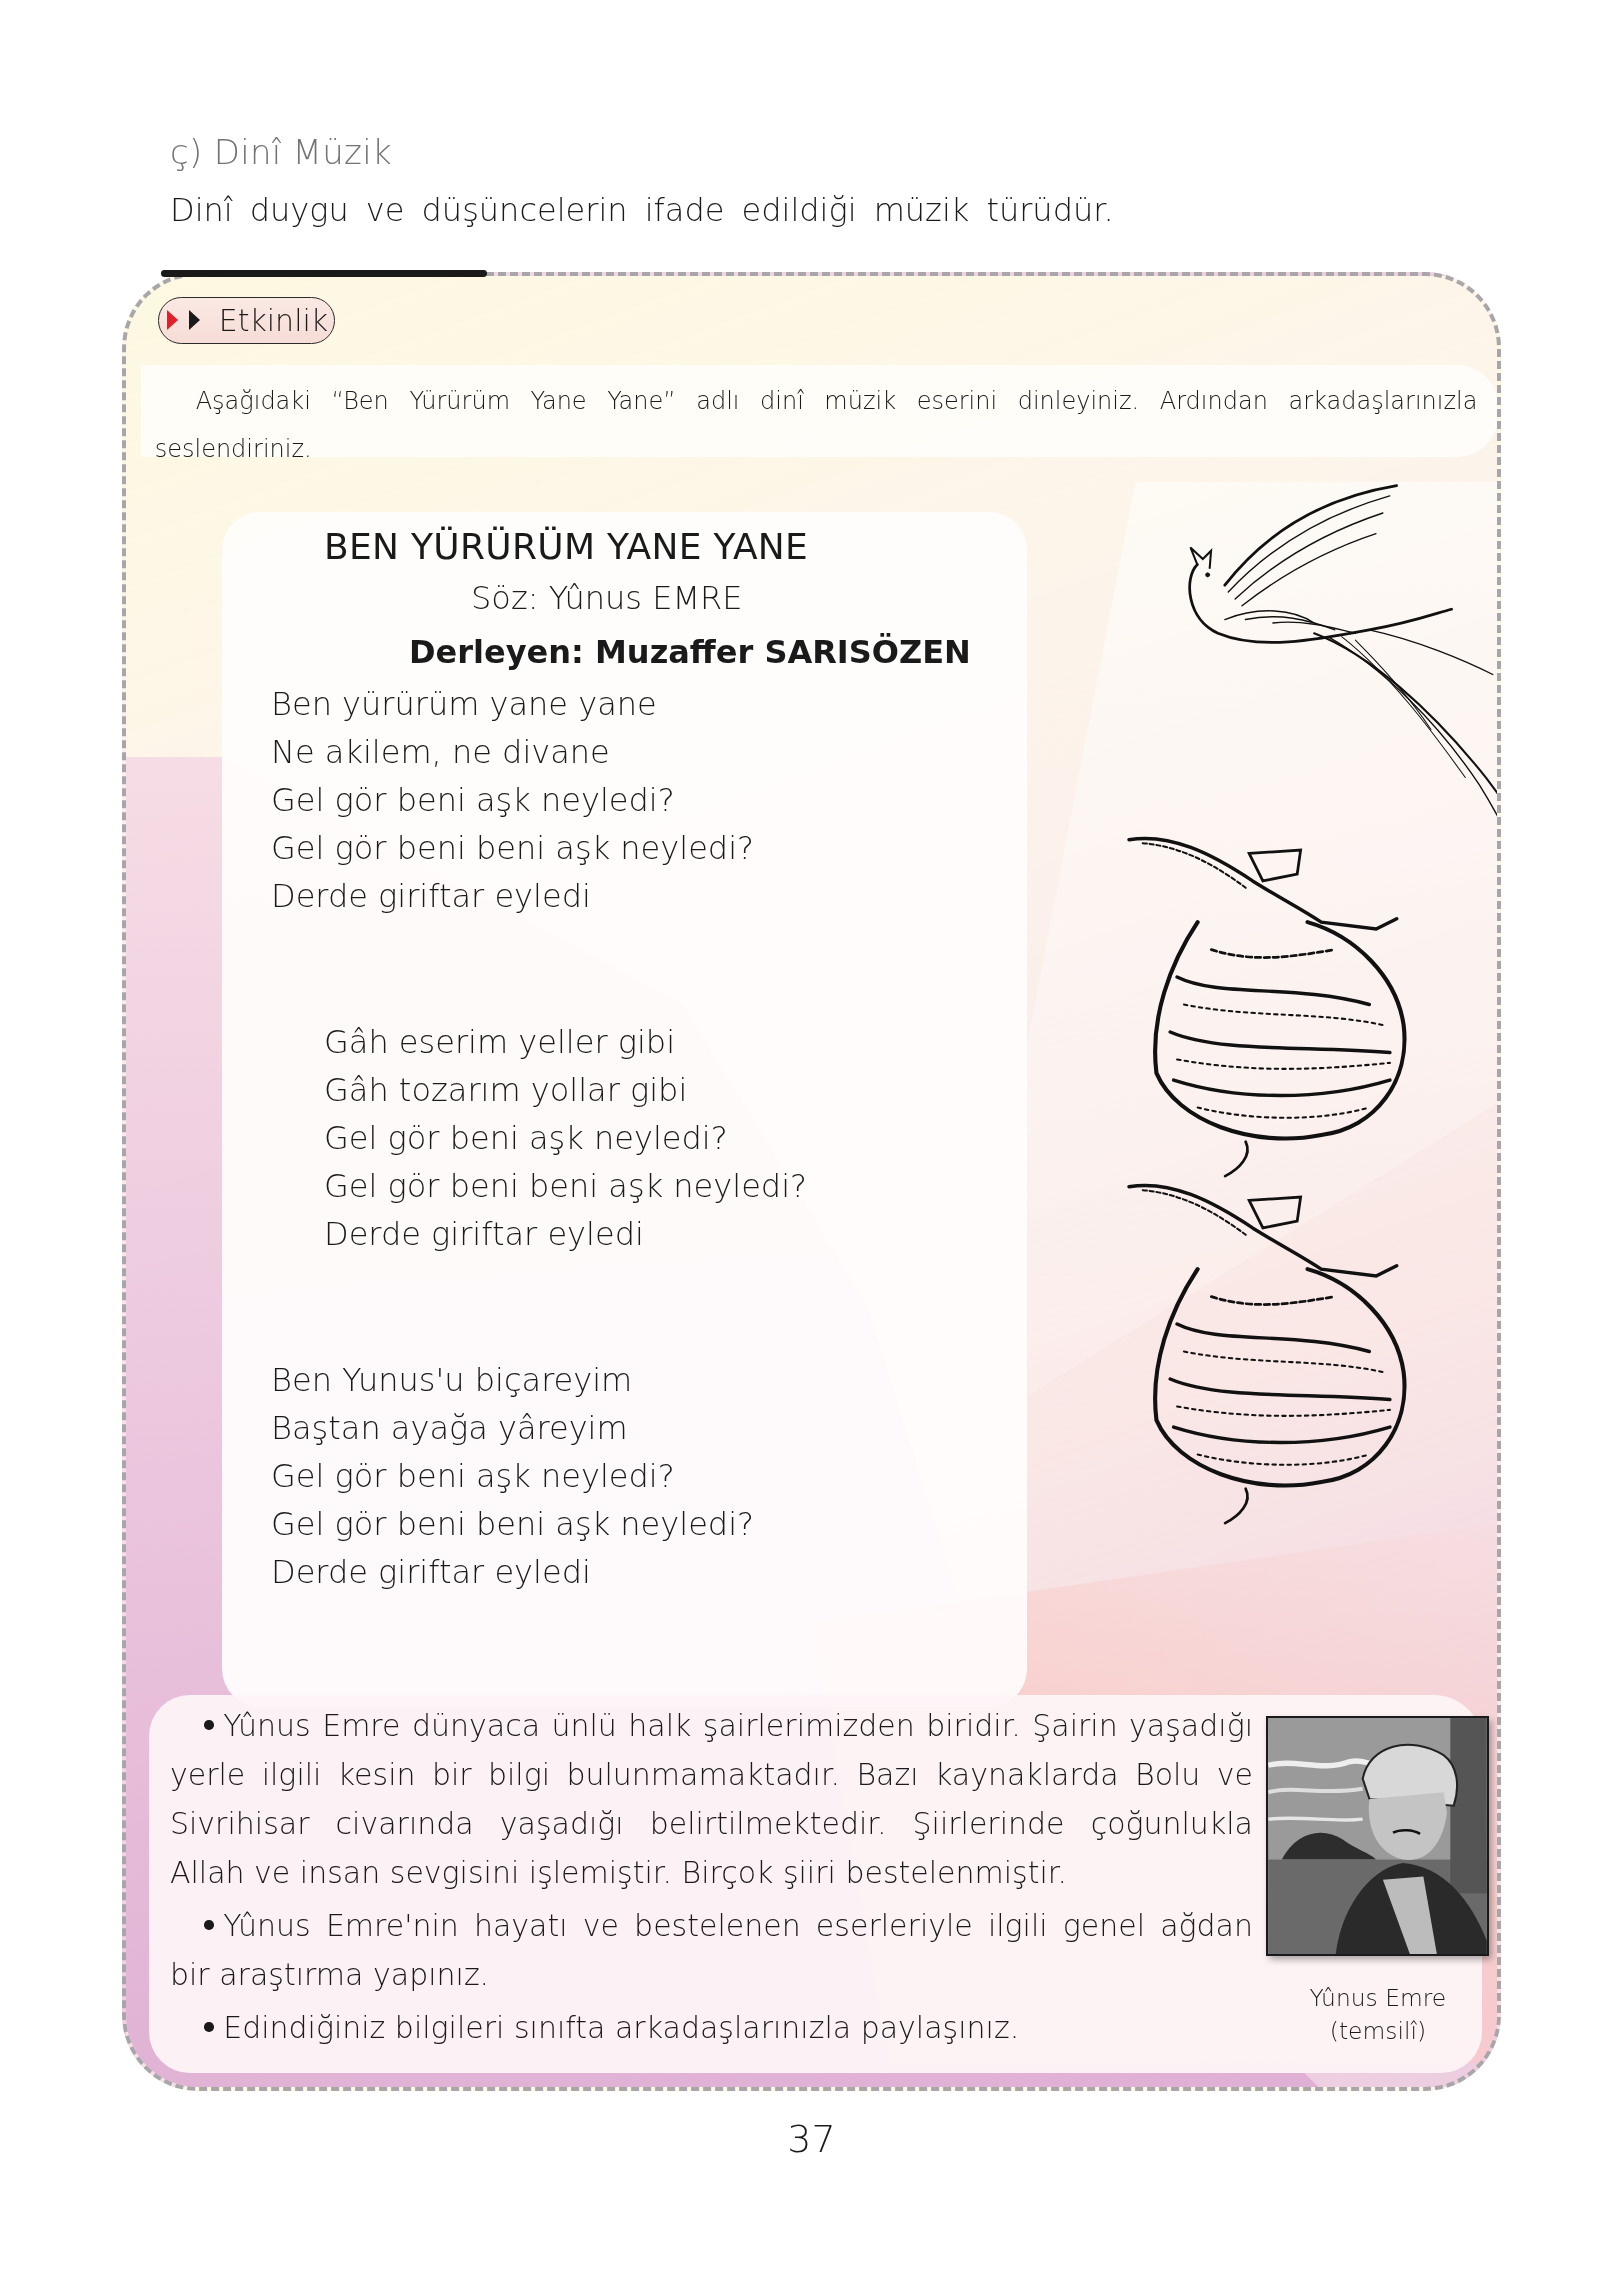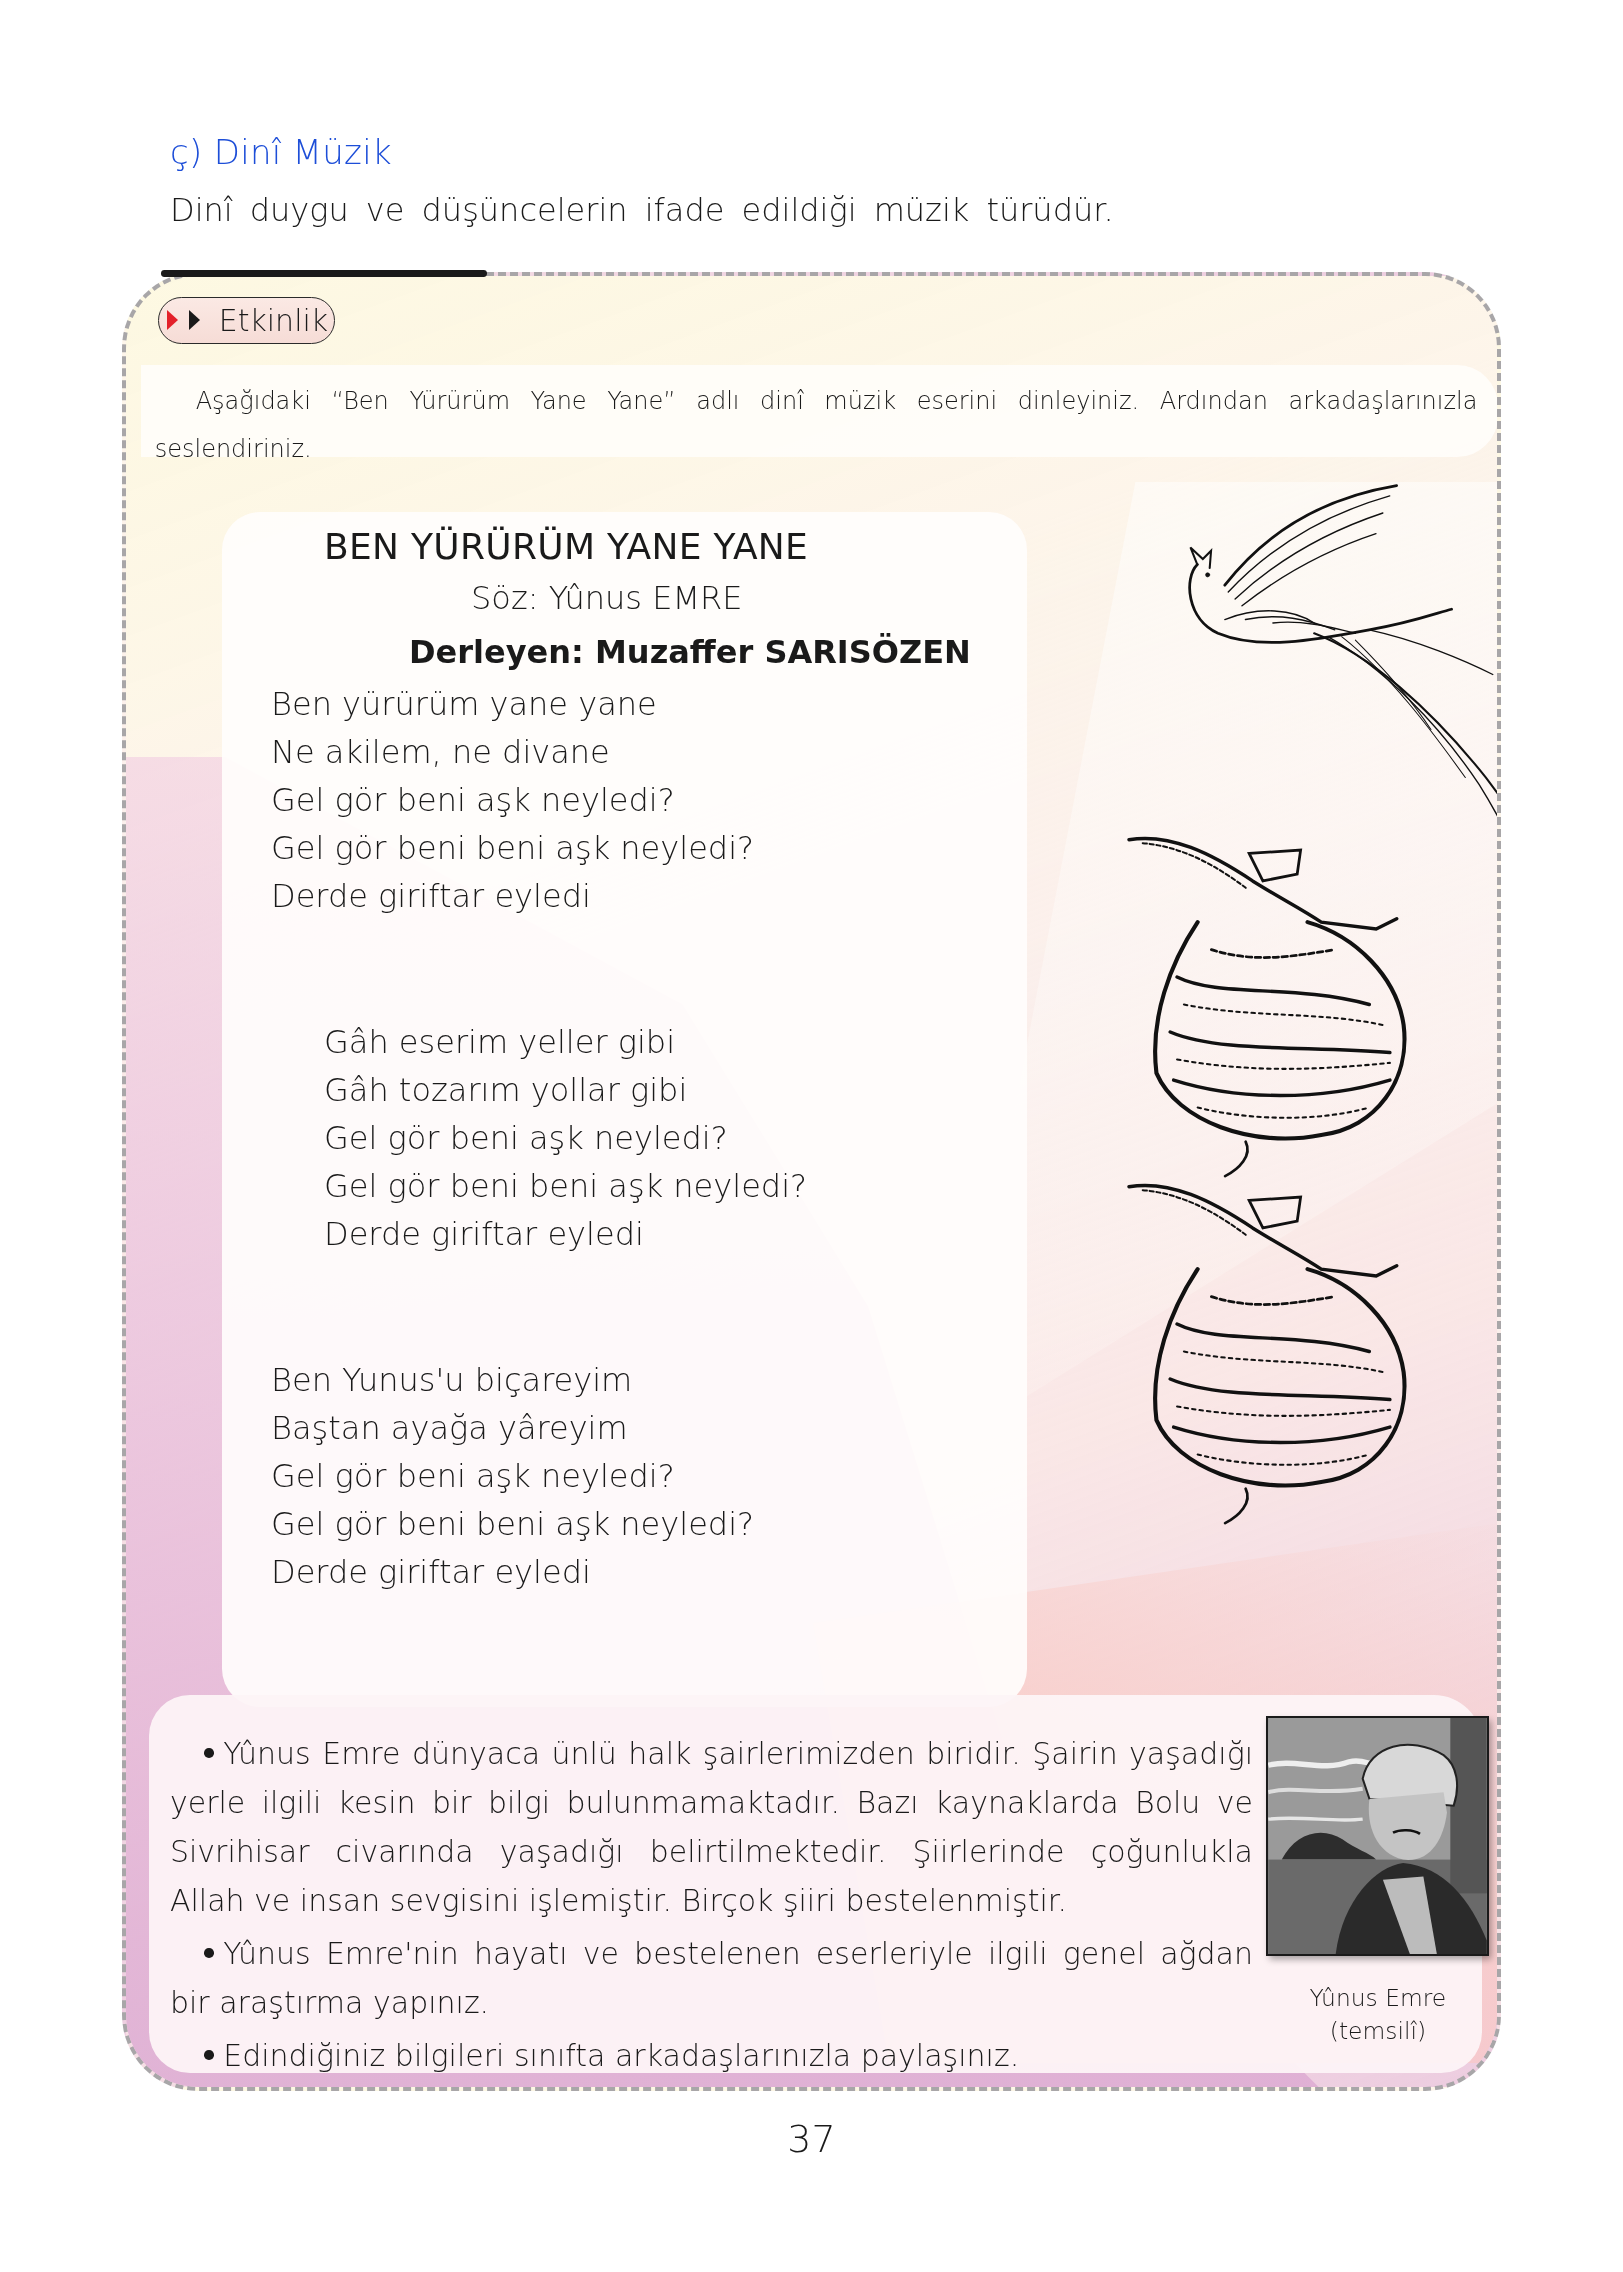--- a/index.html
+++ b/index.html
@@ -1,21 +1,21 @@
 <!DOCTYPE html>
 <html style="font-size:11px"><head>
   <meta charset="utf-8">
   <style>
     * { box-sizing: border-box; margin: 0; padding: 0; }
     html, body { width: 1623px; height: 2273px; background: #ffffff; overflow: hidden; }
     body { position: relative; font-family: "DejaVu Sans", "Liberation Sans", sans-serif; color: #1a1a1a; }
 
     .section-title {
       position: absolute; left: 170px; top: 132px;
-      font-size: 34px; color: #1d4ed8; letter-spacing: 0.3px; font-weight: 300;
+      font-size: 34px; color: #737373; letter-spacing: 0.3px; font-weight: 300;
     }
     .section-desc {
       position: absolute; left: 170px; top: 191px;
       font-size: 32px; color: #1a1a1a; word-spacing: 6.9px; font-weight: 300;
     }
 
     .frame {
       position: absolute; left: 122px; top: 272px; width: 1379px; height: 1819px;
       border: 4.8px dashed #a8a6a8; border-radius: 76px;
       overflow: hidden;
@@ -80,21 +80,21 @@
     .deco { position: absolute; }
     .bird { left: 982px; top: 206px; width: 481px; height: 385px; }
     .dervish-1 { left: 989px; top: 550px; width: 385px; height: 357px; }
     .dervish-2 { left: 989px; top: 897px; width: 385px; height: 357px; }
 
     .info-card {
       position: absolute; left: 23.4px; top: 1419px; width: 1333px; height: 378px;
       background: rgba(253,244,247,0.94); border-radius: 41px 48px 41px 41px;
     }
     .info-text {
-      position: absolute; left: 20.6px; top: 34px; width: 1083px;
+      position: absolute; left: 20.6px; top: 6px; width: 1083px;
       font-size: 30px; line-height: 49px; text-align: justify; font-weight: 300;
     }
     .info-text p { text-indent: 34px; margin-bottom: 4.1px; }
     .bullet { display: inline-block; width: 9.6px; height: 9.6px; background: #1a1a1a; border-radius: 50%; vertical-align: middle; margin-right: 9.6px; position: relative; top: -2.7px; }
 
     .portrait-wrap {
       position: absolute; left: 1117px; top: 20.6px; width: 223px; height: 240px;
       border: 2.1px solid #1a1a1a;
       box-shadow: 2.7px 4.1px 6.9px rgba(0,0,0,0.35);
       background: linear-gradient(180deg, #8d8d8d 0%, #b9b9b9 30%, #7a7a7a 55%, #3b3b3b 100%);

